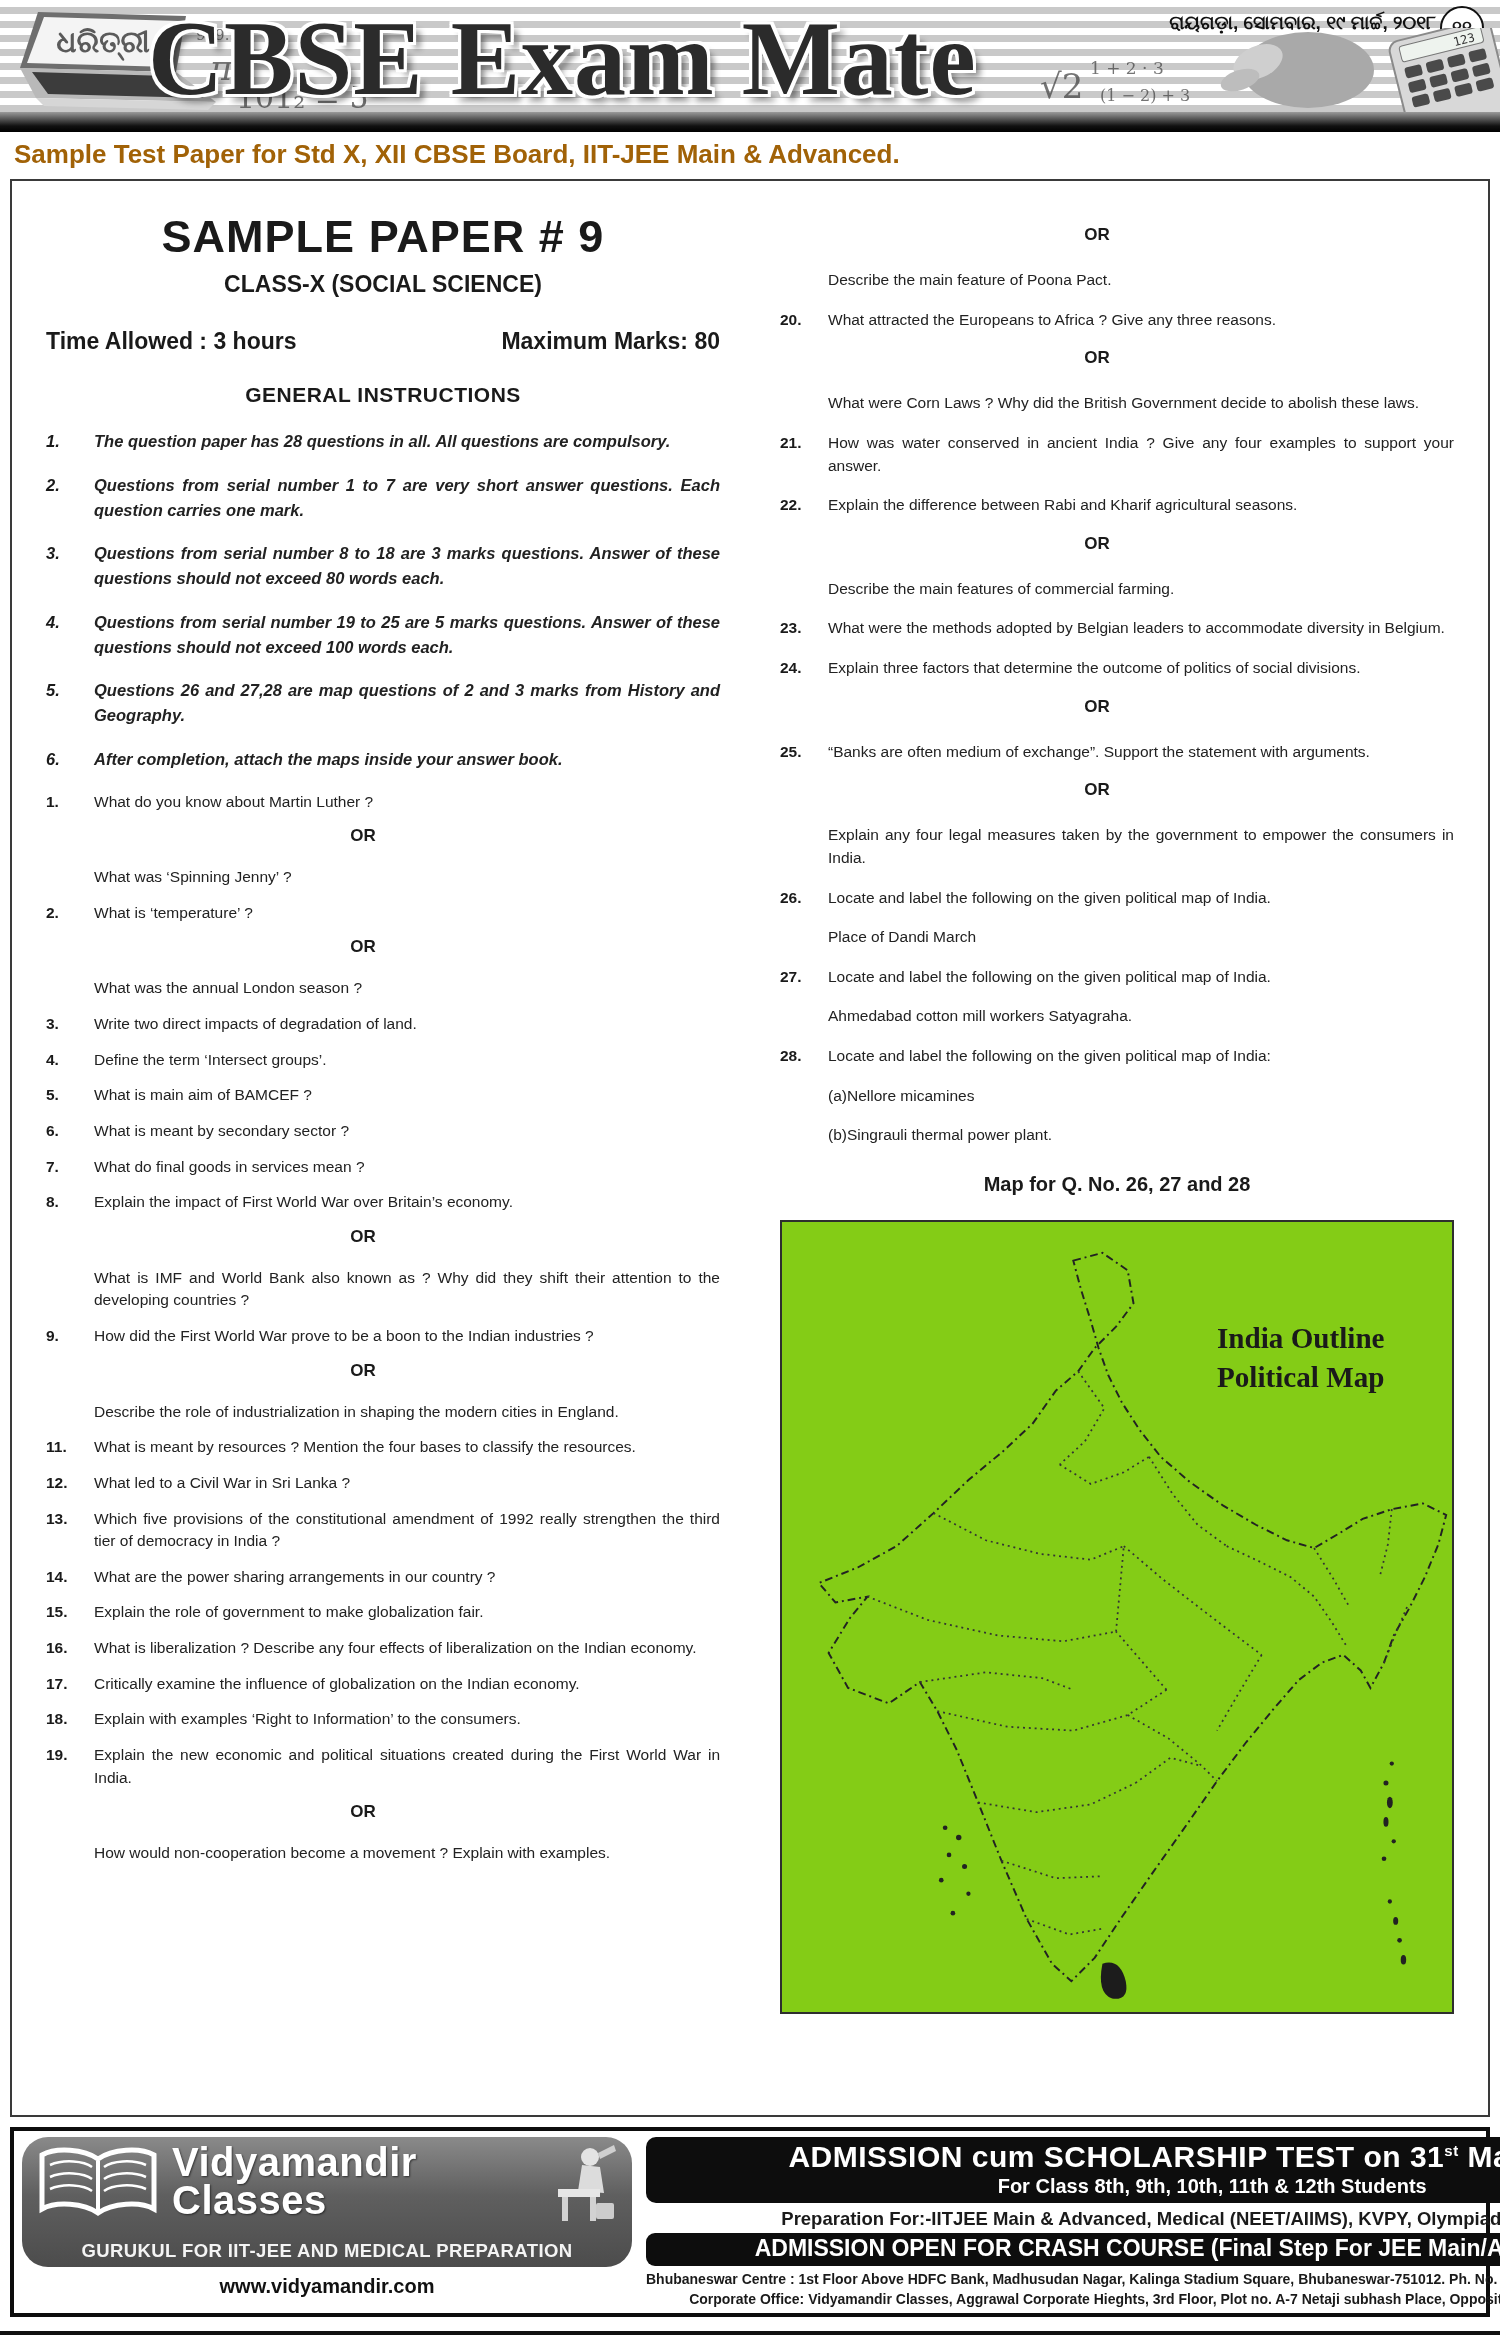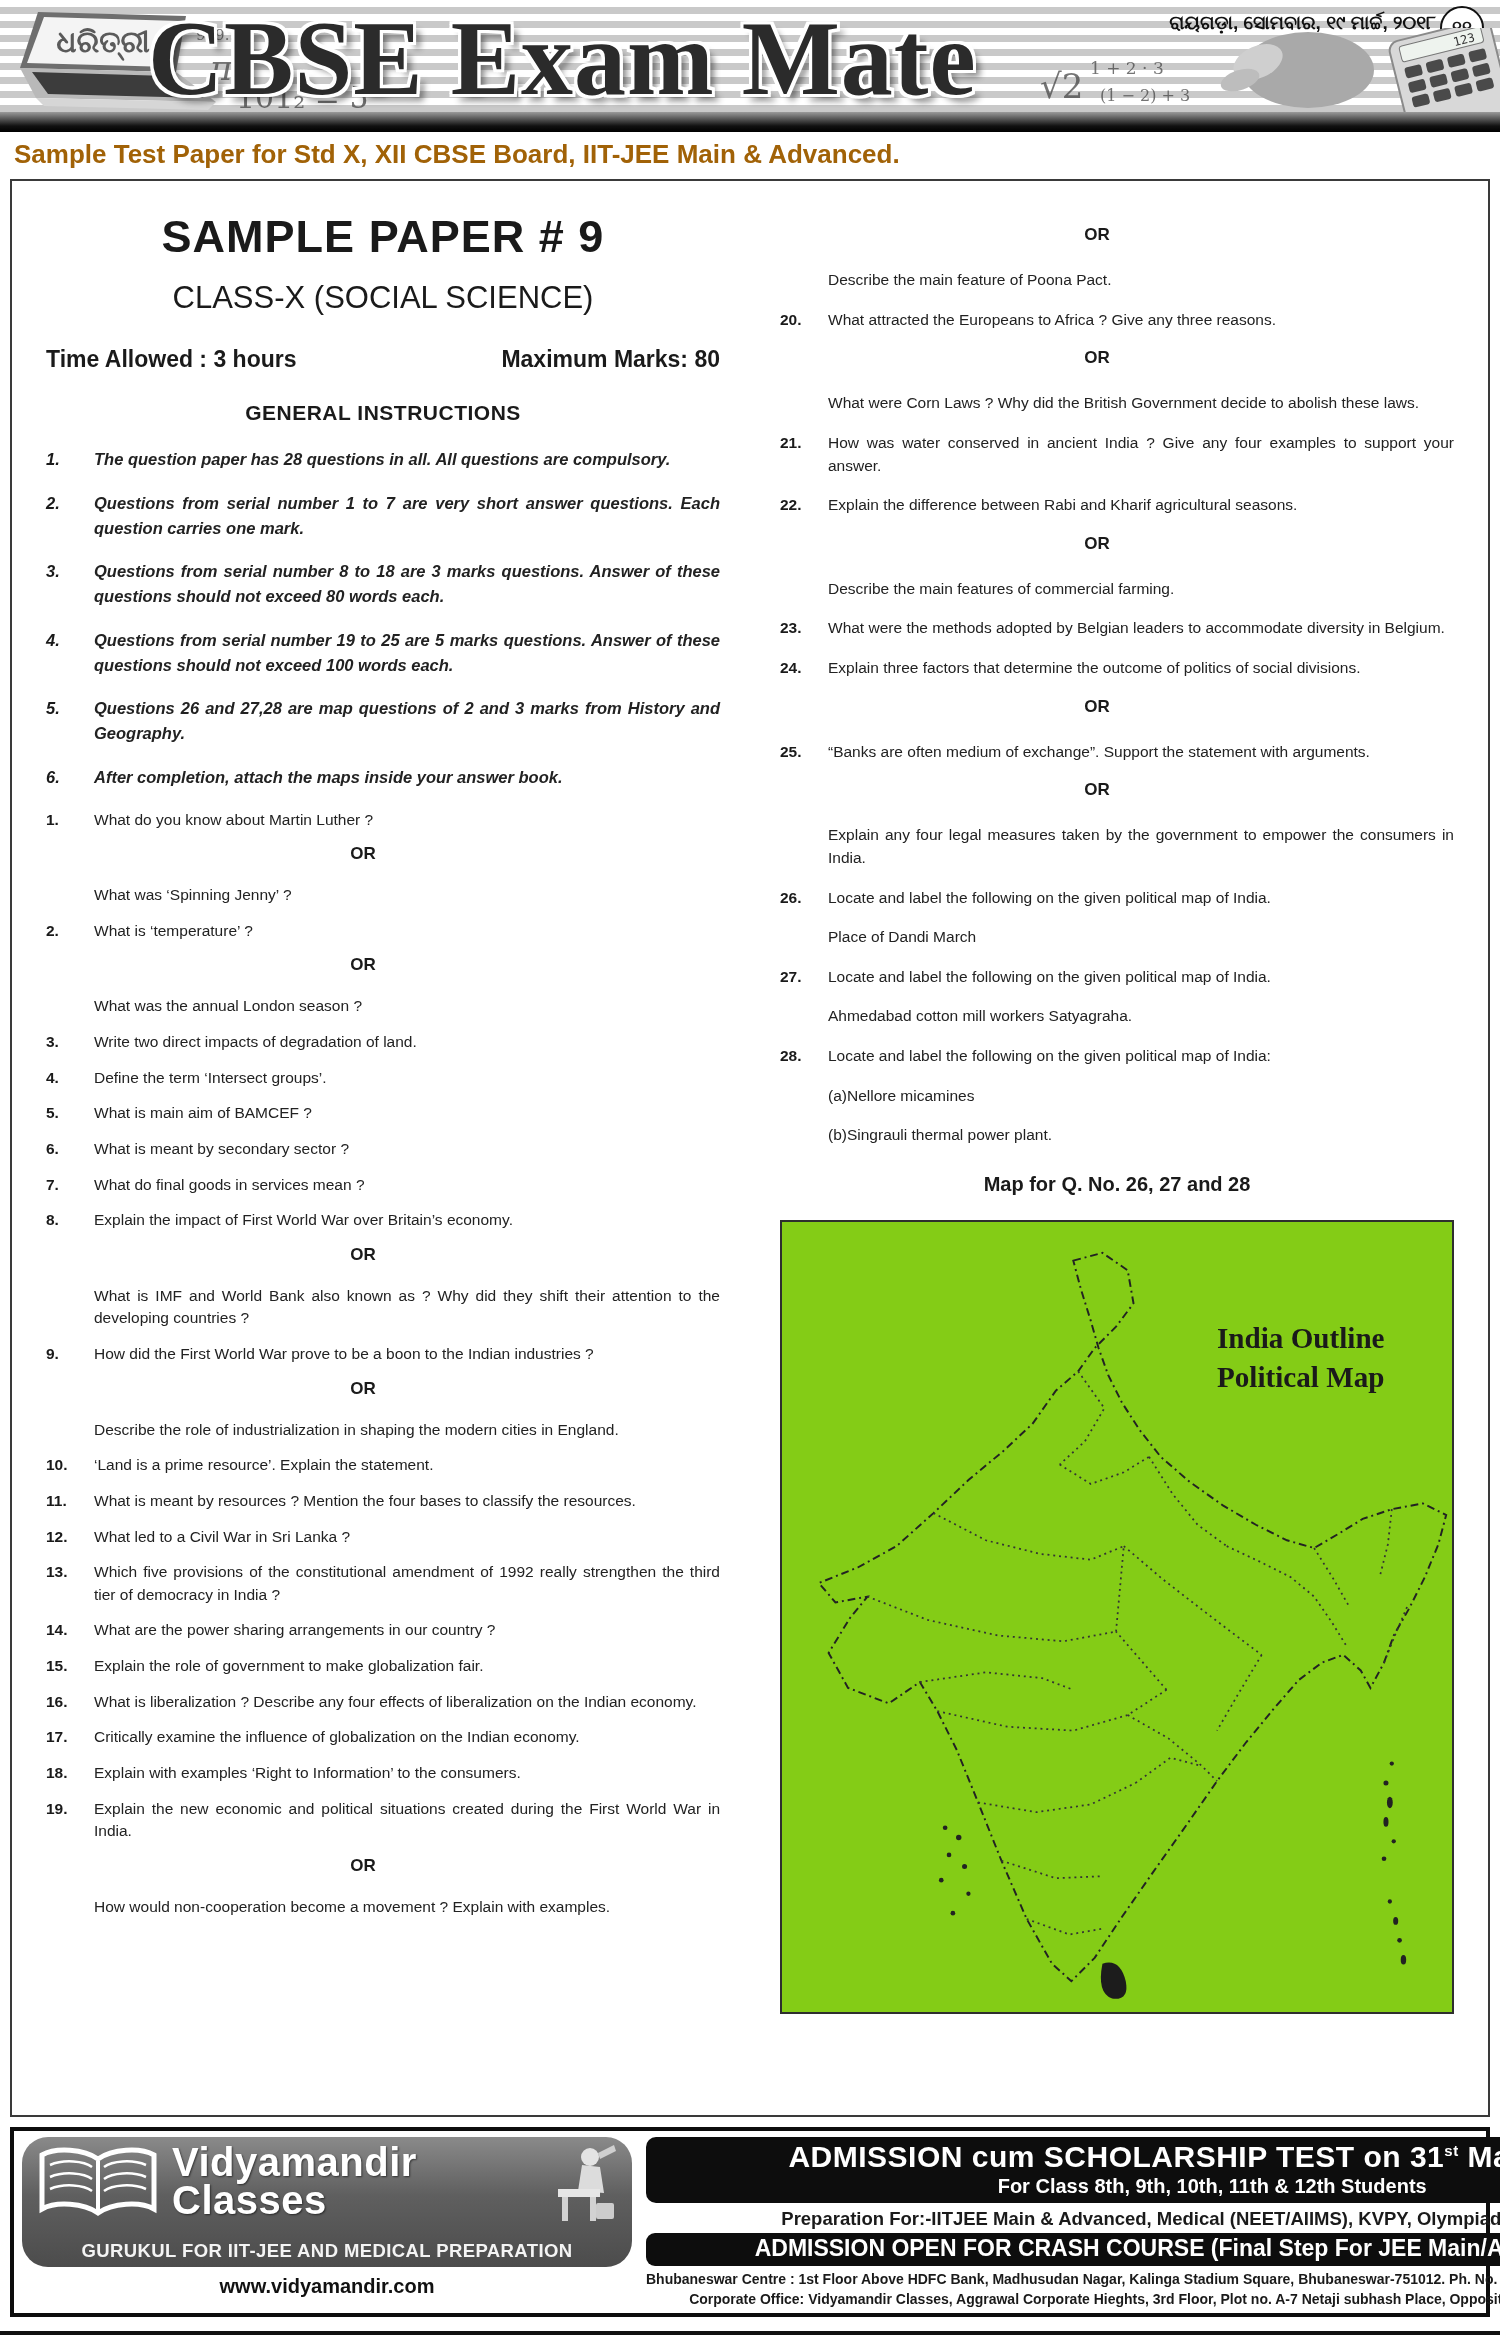--- a/index.html
+++ b/index.html
@@ -33,21 +33,21 @@
   
   .subheader{padding:7px 14px 5px;font-size:26px;font-weight:bold;color:#a16207;}
 
   
   .paper-box{margin:4px 10px 0;border:2px solid #3a3a3a;height:1918px;display:flex;
     padding:16px 0 0;overflow:hidden;background:#fff;}
   .col{width:50%;padding:0 30px 0 34px;}
   .col.right{padding:0 34px 0 30px;}
 
   .paper-title{text-align:center;font-size:45px;font-weight:900;letter-spacing:1px;margin-top:14px;}
-  .paper-subtitle{text-align:center;font-size:31px;font-weight:normal;margin-top:17px;}
+  .paper-subtitle{text-align:center;font-size:23px;font-weight:bold;margin-top:8px;}
   .tm-row{display:flex;justify-content:space-between;font-size:23px;font-weight:bold;margin:30px 0 0;}
   .gi-head{text-align:center;font-size:21px;font-weight:bold;letter-spacing:.5px;margin:28px 0 22px;}
 
   .q-row{display:flex;font-size:15.5px;line-height:1.46;margin-bottom:13px;}
   .q-num{flex:0 0 48px;font-weight:bold;}
   .q-text{flex:1;text-align:justify;color:#222;}
   .inst-row{font-size:16.5px;line-height:1.5;font-weight:bold;font-style:italic;margin-bottom:19px;}
   .inst-row .q-num{font-weight:bold;}
   .or-line{text-align:center;font-weight:bold;font-size:17px;margin:8px 40px 20px 0;}
   .col.right .q-row{margin-bottom:17px;}
@@ -236,24 +236,20 @@
             <span class="q-text">What is IMF and World Bank also known as ? Why did they shift their attention to the developing countries ?</span>
           </div>
           <div class="q-row">
             <span class="q-num">9.</span>
             <span class="q-text">How did the First World War prove to be a boon to the Indian industries ?</span>
           </div>
           <div class="or-line">OR</div>
           <div class="q-row">
             <span class="q-num"></span>
             <span class="q-text">Describe the role of industrialization in shaping the modern cities in England.</span>
-          </div>
-          <div class="q-row">
-            <span class="q-num">10.</span>
-            <span class="q-text">‘Land is a prime resource’. Explain the statement.</span>
           </div>
           <div class="q-row">
             <span class="q-num">11.</span>
             <span class="q-text">What is meant by resources ? Mention the four bases to classify the resources.</span>
           </div>
           <div class="q-row">
             <span class="q-num">12.</span>
             <span class="q-text">What led to a Civil War in Sri Lanka ?</span>
           </div>
           <div class="q-row">

